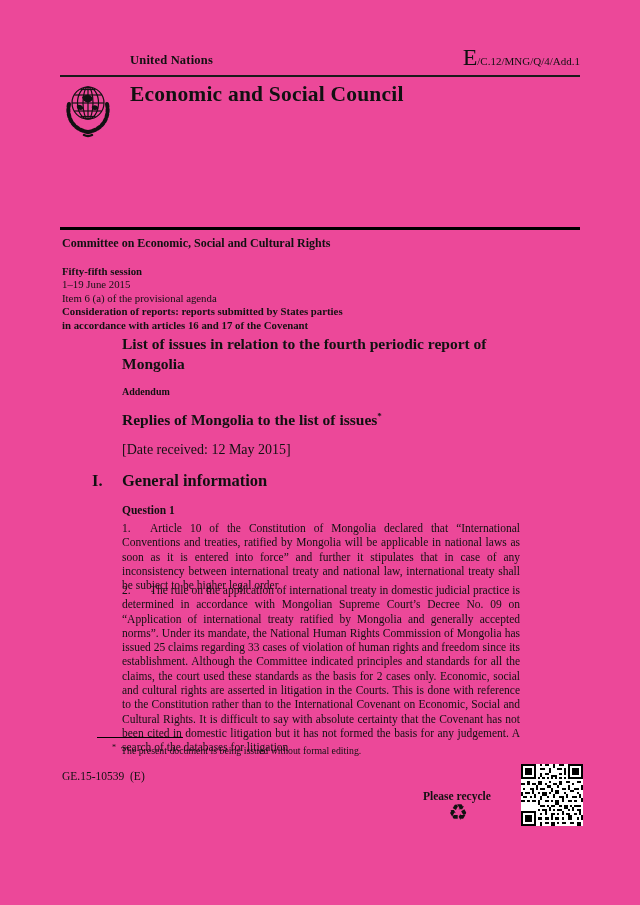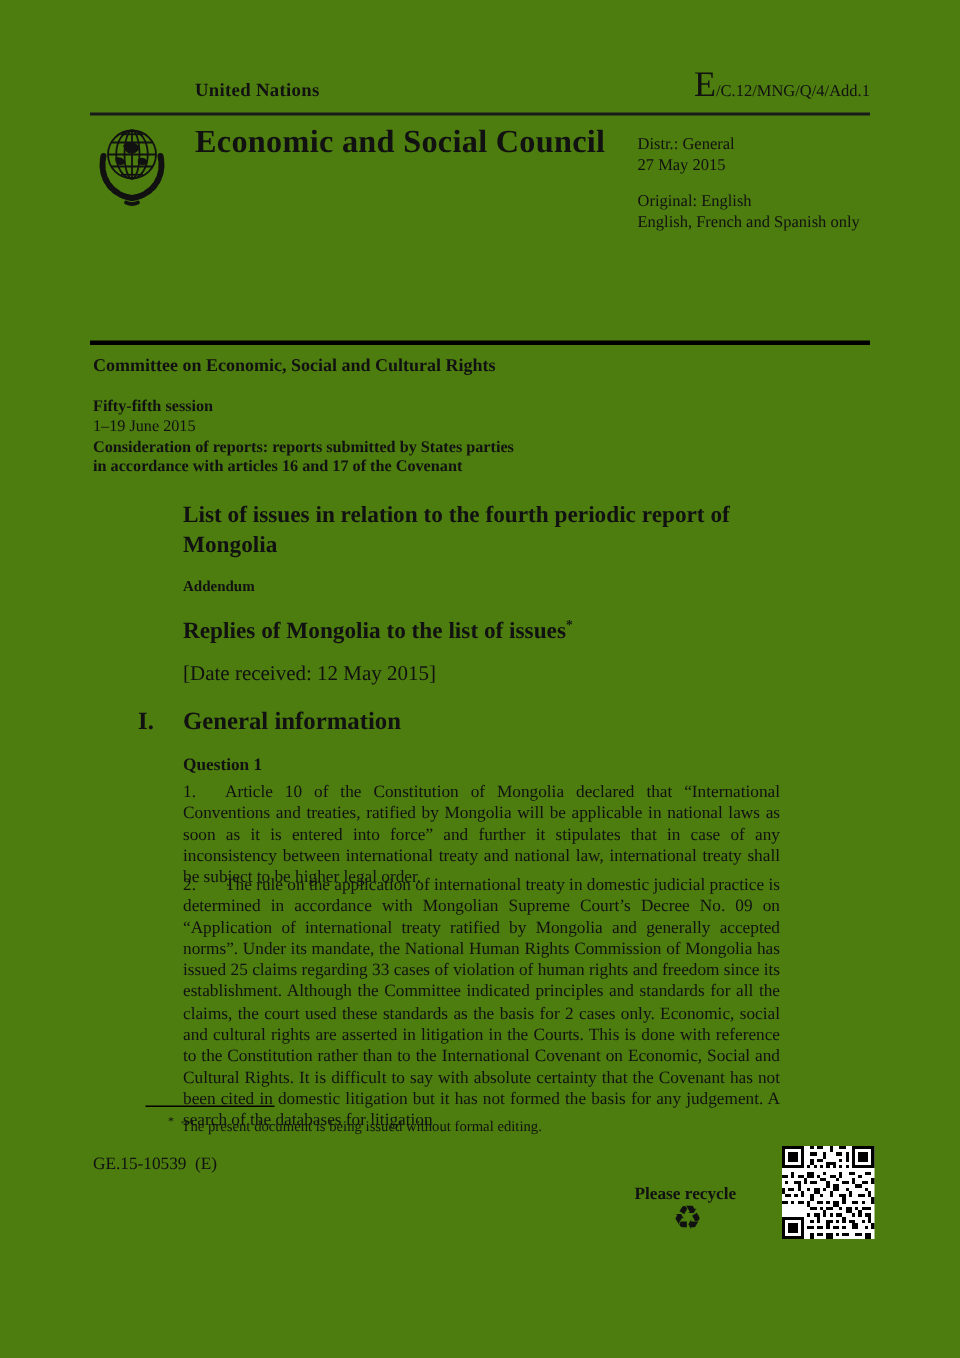--- a/index.html
+++ b/index.html
@@ -2,21 +2,21 @@
 <html><head>
 <meta charset="utf-8">
 <style>
   * { margin: 0; padding: 0; box-sizing: border-box; }
   html, body { background: #ffffff; }
   body { font-family: "Liberation Serif", "DejaVu Serif", serif; color: #111; }
   .page {
     position: relative;
     width: 640px;
     height: 905px;
-    background: #4d7c0f;
+    background: #ec4899;
     overflow: hidden;
   }
   .abs { position: absolute; }
 
   
   .org-name { left: 130px; top: 53px; font-size: 12.5px; font-weight: bold; letter-spacing: 0.2px; }
   .doc-symbol { right: 60px; top: 44px; white-space: nowrap; }
   .doc-symbol .big-e { font-size: 24px; font-weight: normal; }
   .doc-symbol .sym-rest { font-size: 11px; }
   .rule-thin { left: 60px; width: 520px; top: 75px; height: 1.5px; background: #1a1a1a; }
@@ -99,34 +99,28 @@
       </g>
       <g stroke="#111" fill="none" stroke-linecap="round">
         <path d="M13,26 C10,40 18,52 32,54" stroke-width="4" stroke-dasharray="3 2"></path>
         <path d="M51,26 C54,40 46,52 32,54" stroke-width="4" stroke-dasharray="3 2"></path>
         <path d="M28,57 q4,2 8,0" stroke-width="2.5"></path>
       </g>
     </svg>
   </div>
   <div class="abs council-name">Economic and Social Council</div>
 
-  <div class="abs distr-block">
-    <div>Distr.: General</div>
-    <div>27 May 2015</div>
-    <div class="gap"></div>
-    <div>Original: English</div>
-    <div>English, French and Spanish only</div>
-  </div>
 
   <div class="abs rule-thick"></div>
 
   <div class="abs session-block">
     <div class="committee">Committee on Economic, Social and Cultural Rights</div>
     <div class="b">Fifty-fifth session</div>
     <div>1–19 June 2015</div>
+    <div>Item 6 (a) of the provisional agenda</div>
     <div class="b">Consideration of reports: reports submitted by States parties</div>
     <div class="b">in accordance with articles 16 and 17 of the Covenant</div>
   </div>
 
   <div class="abs main-title">List of issues in relation to the fourth periodic report of Mongolia</div>
   <div class="abs addendum">Addendum</div>
   <div class="abs subtitle"><span>Replies of Mongolia to the list of issues</span><span class="fn-mark">*</span></div>
   <div class="abs date-received">[Date received: 12 May 2015]</div>
 
   <div class="abs section-heading">

